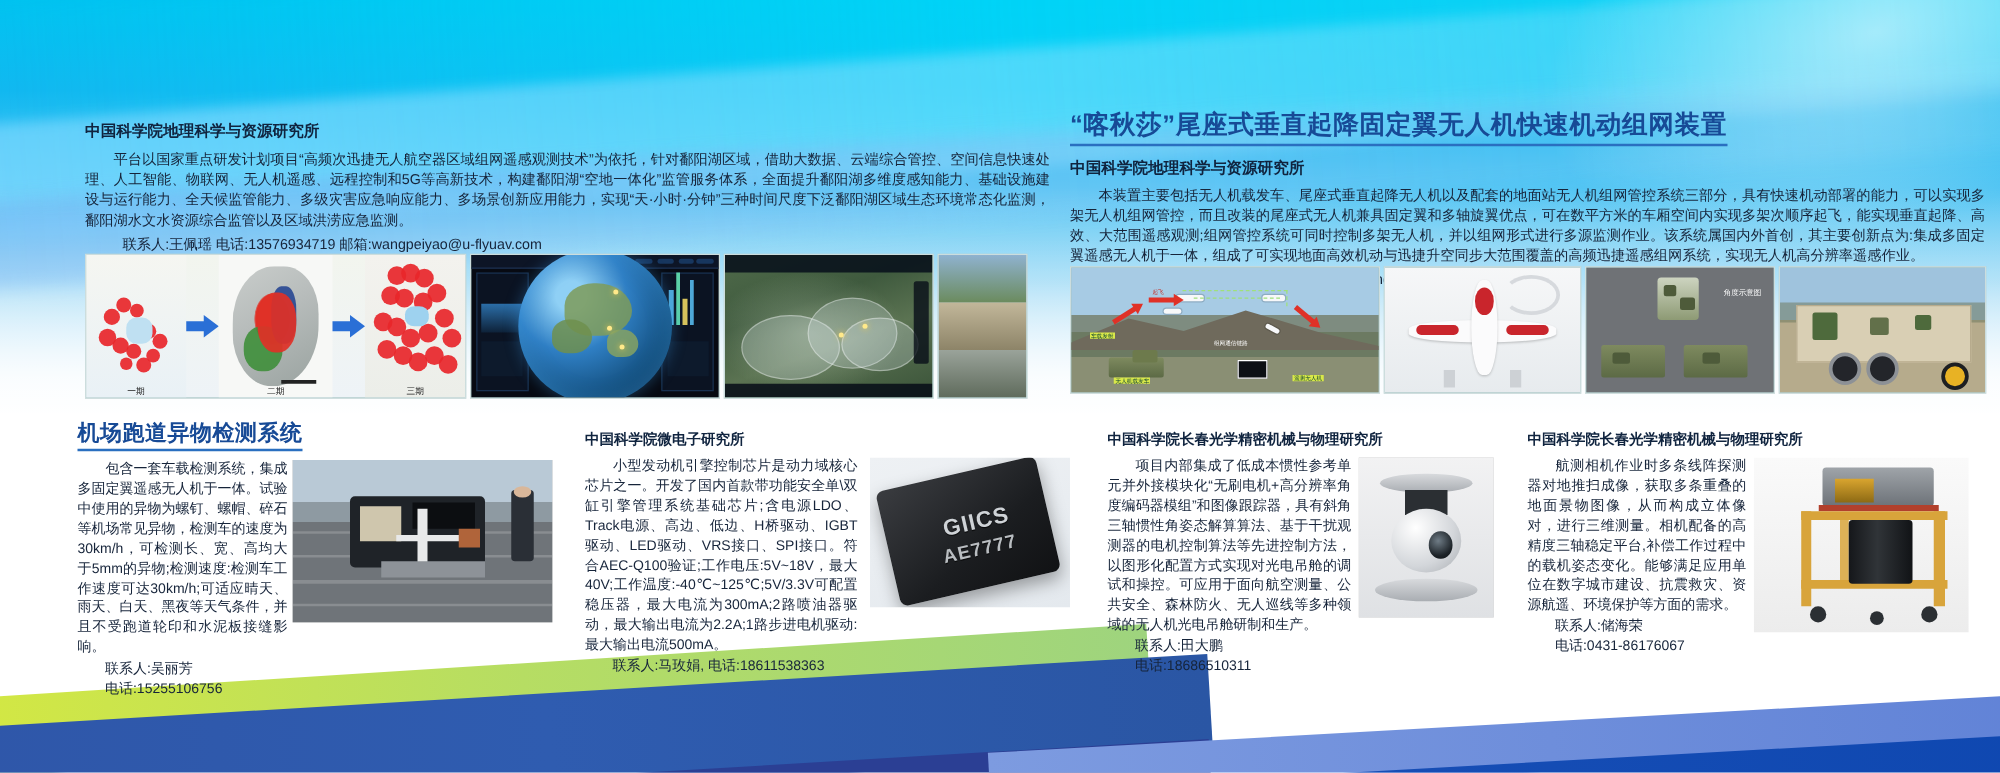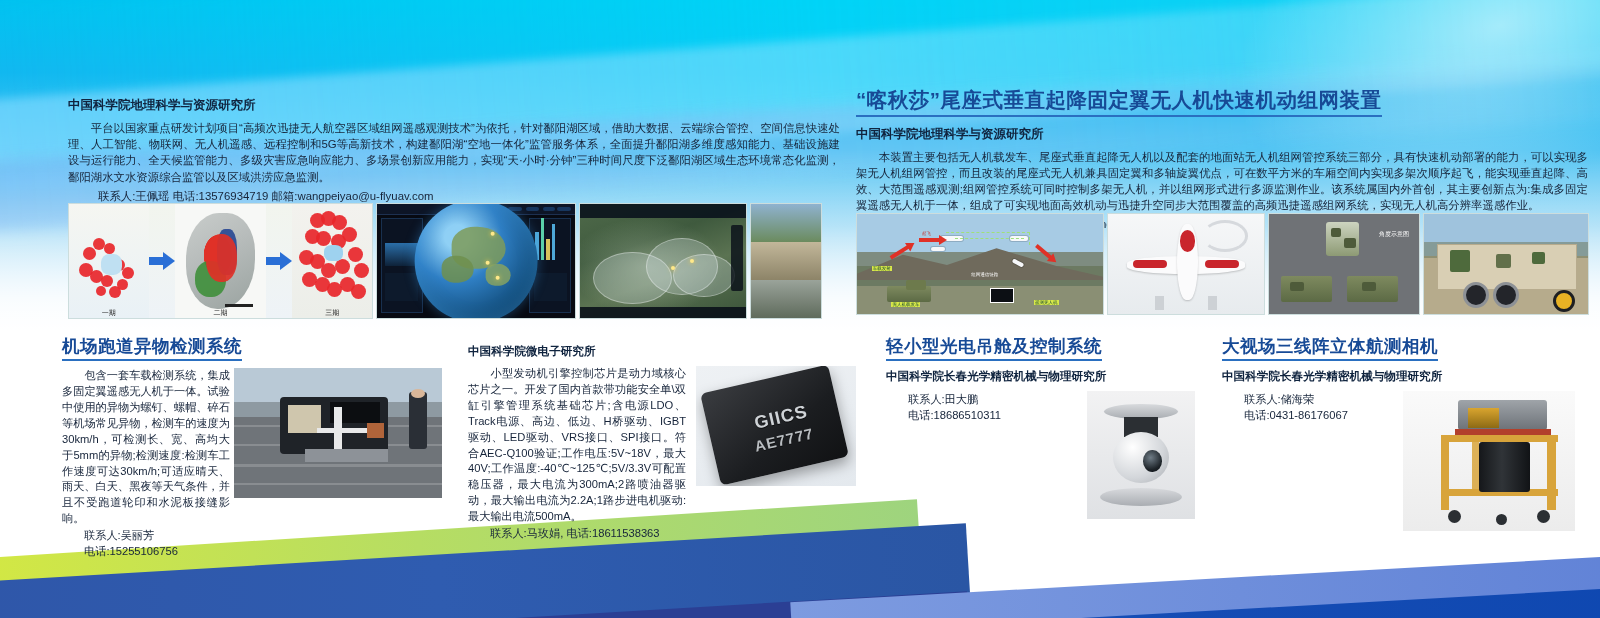--- a/index.html
+++ b/index.html
@@ -434,44 +434,48 @@
         <div class="chip">
           <div class="chipbody"></div>
           <div class="chiptxt" style="left:36%;top:34%;font-size:18px">GIICS</div>
           <div class="chiptxt" style="left:36%;top:54%;font-size:15px;color:#b9bdc1">AE7777</div>
         </div>
       </div>
     </div>
   </div>
 
   <div class="card" id="c3">
-    <div class="h-title">轻小型光电吊舱及控制系统</div>
     <div class="h-org">中国科学院长春光学精密机械与物理研究所</div>
     <div class="card-body">
       <div class="txtcol">
+        <div class="body-txt">
+            <span class="ind">项目内部集成了低成本惯性参考单元并外接模块化“无刷电机+高分辨率角度编码器模组”和图像跟踪器，具有斜角三轴惯性角姿态解算算法、基于干扰观测器的电机控制算法等先进控制方法，以图形化配置方式实现对光电吊舱的调试和操控。可应用于面向航空测量、公共安全、森林防火、无人巡线等多种领域的无人机光电吊舱研制和生产。</span>
+          </div>
         <div class="contact" style="padding-left:22px">联系人:田大鹏</div>
         <div class="contact" style="padding-left:22px">电话:18686510311</div>
       </div>
       <div class="card-photo" style="width:108px;height:128px;margin-left:6px">
         <div class="gimbal">
           <div class="gring" style="left:16%;top:10%;width:68%;height:12%;"></div>
           <div style="position:absolute;left:34%;top:20%;width:32%;height:16%;background:#2b2f33"></div>
           <div class="gball" style="left:24%;top:32%;width:52%;height:40%"></div>
           <div class="glens" style="left:52%;top:46%;width:17%;height:17%"></div>
           <div class="gring" style="left:12%;top:76%;width:76%;height:14%;border-radius:50%"></div>
         </div>
       </div>
     </div>
   </div>
 
   <div class="card" id="c4">
-    <div class="h-title">大视场三线阵立体航测相机</div>
     <div class="h-org">中国科学院长春光学精密机械与物理研究所</div>
     <div class="card-body">
       <div class="txtcol">
+        <div class="body-txt">
+            <span class="ind">航测相机作业时多条线阵探测器对地推扫成像，获取多条重叠的地面景物图像，从而构成立体像对，进行三维测量。相机配备的高精度三轴稳定平台,补偿工作过程中的载机姿态变化。能够满足应用单位在数字城市建设、抗震救灾、资源航遥、环境保护等方面的需求。</span>
+          </div>
         <div class="contact" style="padding-left:22px">联系人:储海荣</div>
         <div class="contact" style="padding-left:22px">电话:0431-86176067</div>
       </div>
       <div class="card-photo" style="width:172px;height:140px;margin-left:6px;background:transparent">
         <div class="camrig">
           <div class="camhead" style="left:32%;top:6%;width:52%;height:22%"></div>
           <div class="camwin" style="left:38%;top:12%;width:18%;height:14%"></div>
           <div style="position:absolute;left:30%;top:27%;width:56%;height:4%;background:#b2402c"></div>
           <div class="frame" style="left:22%;top:31%;width:68%;height:5%"></div>
           <div class="frame" style="left:22%;top:31%;width:5%;height:54%"></div>

